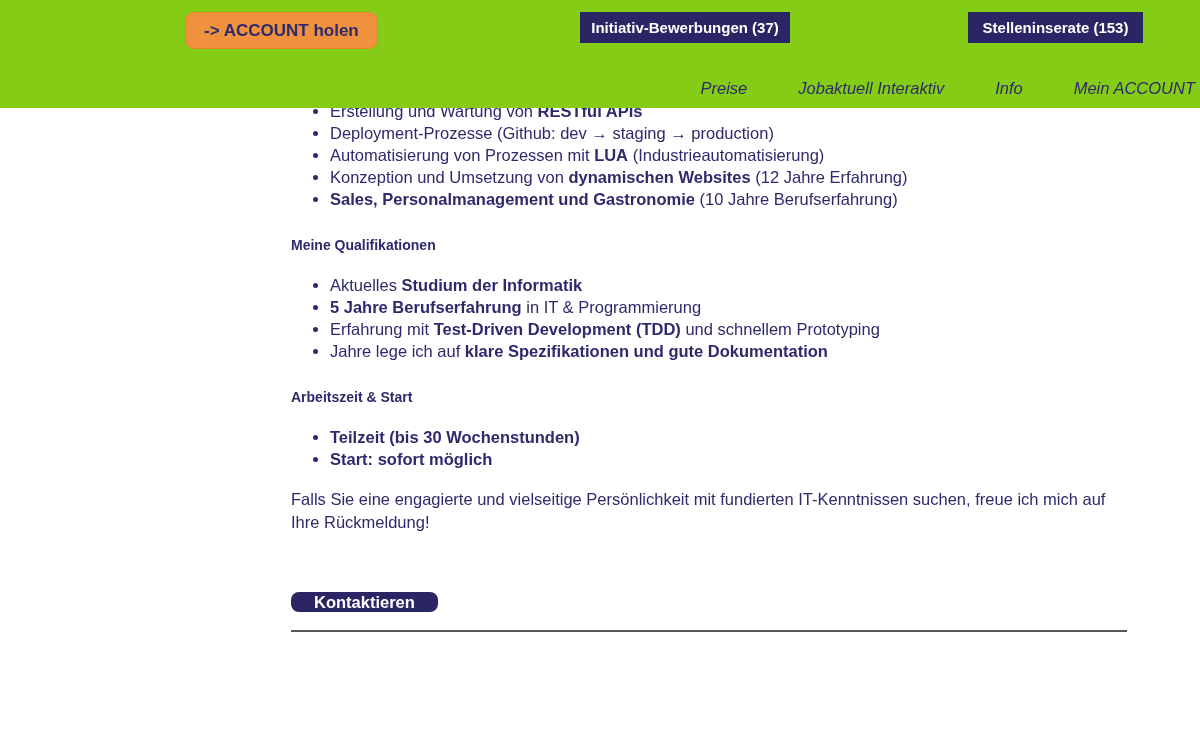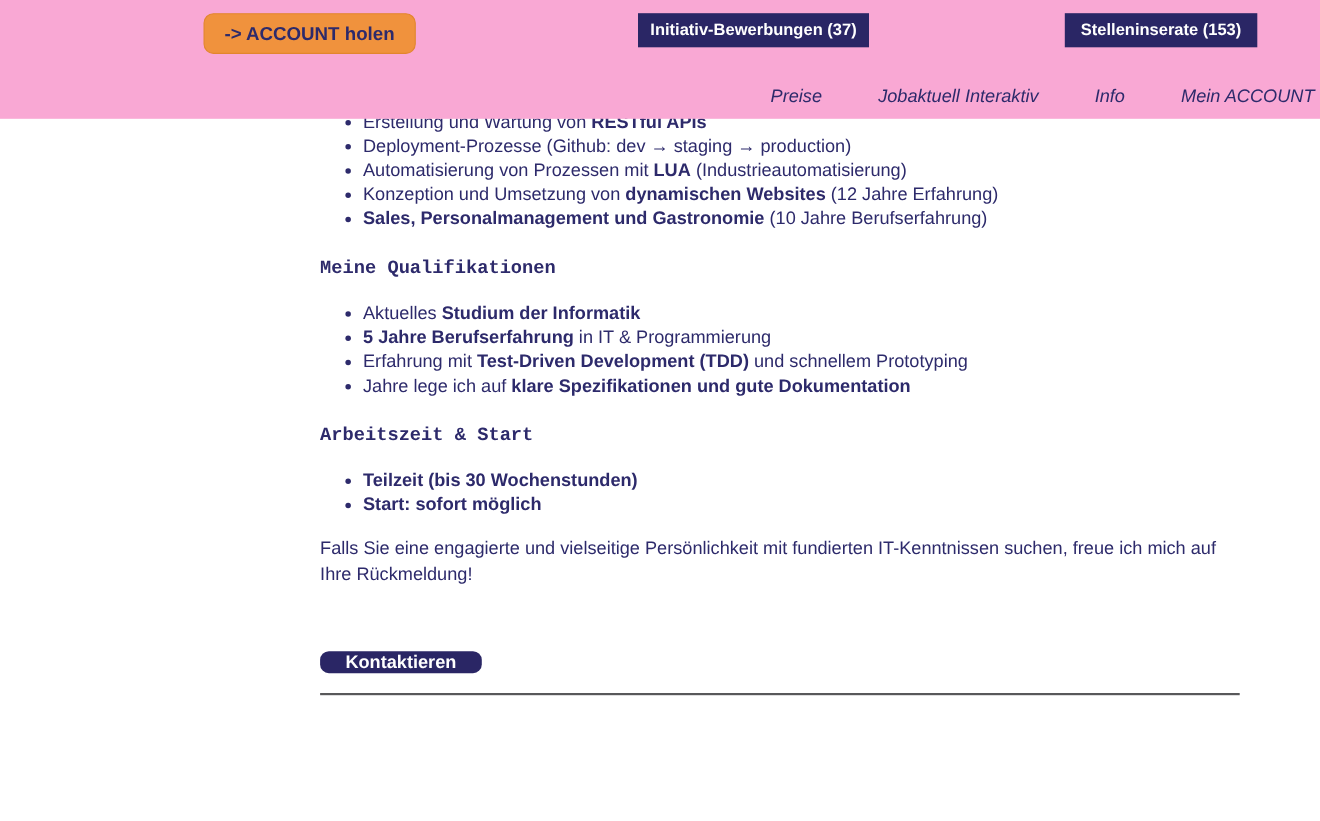--- a/index.html
+++ b/index.html
@@ -11,21 +11,21 @@
     color: #2d2a6b;
     overflow: hidden;
   }
 
   
   .site-header {
     position: relative;
     z-index: 5;
     width: 1200px;
     height: 108px;
-    background: #f9a8d4;
+    background: #84cc16;
   }
   .btn {
     display: inline-flex;
     align-items: center;
     justify-content: center;
     border: none;
     border-radius: 0;
     font-family: "Liberation Sans", sans-serif;
     font-weight: 700;
     cursor: pointer;
@@ -86,25 +86,24 @@
   .content ul {
     margin: 18px 0 0 0;
     padding-left: 39px;
     list-style: disc;
   }
   .content ul.first-list { margin-top: 4px; }
   .content li { margin: 0; }
   .content strong { font-weight: 700; }
 
   .section-heading {
-    font-size: 17px;
+    font-size: 14px;
     font-weight: 700;
     line-height: 22px;
     margin: 24px 0 0 0;
-    font-family: Liberation Mono, monospace;
   }
   .closing-paragraph {
     margin: 18px 0 0 0;
     max-width: 822px;
     line-height: 23px;
   }
   .btn-contact {
     margin-top: 58px;
     height: 20px;
     padding: 0 23px;

